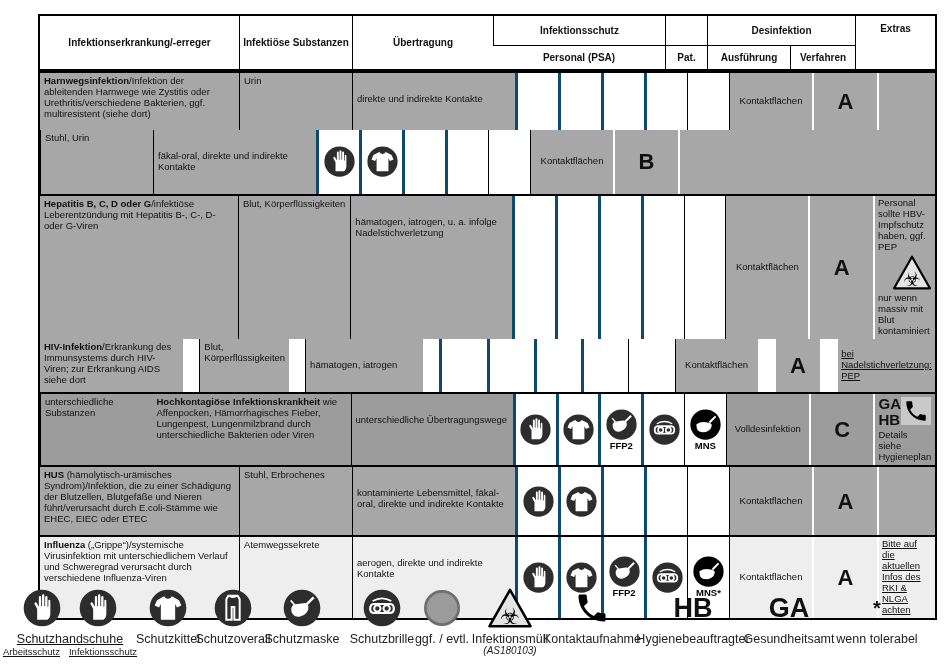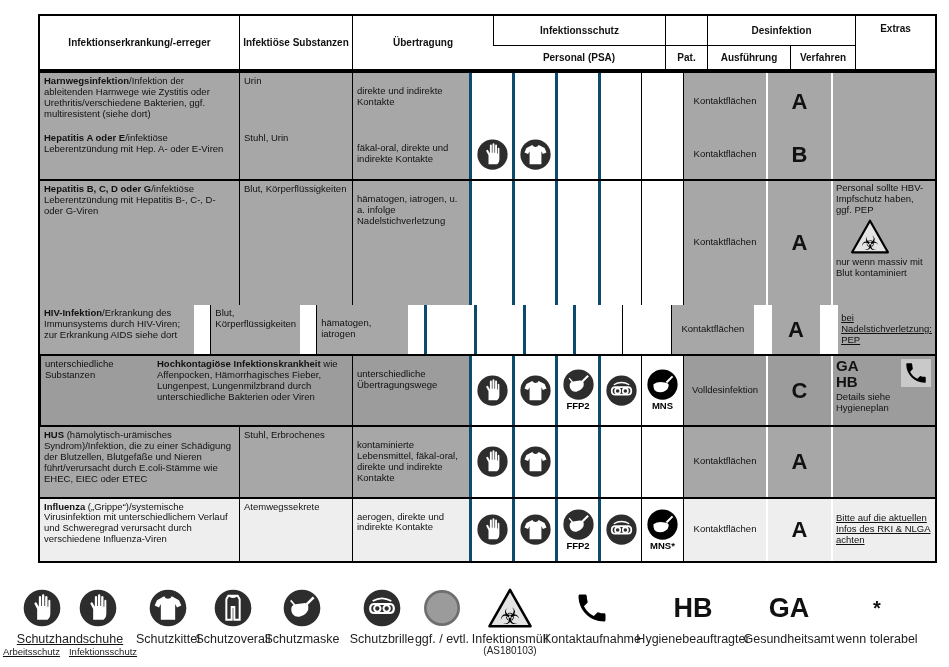--- a/index.html
+++ b/index.html
@@ -14,21 +14,21 @@
   .bl{border-left:1px solid #000;}
   .bb{border-bottom:1px solid #000;}
   
   .trow{display:flex;box-sizing:border-box;}
   .trow.group{border-top:2px solid #000;}
   .cell{box-sizing:border-box;font-size:9.5px;line-height:1.15;}
   .bg-mid{background:#a7a7a7;} .bg-dark{background:#9c9c9c;} .bg-light{background:#eeeeee;}
   .c-disease{width:199px;padding:3px 4px 2px 4px;}
   .c-disease .b{font-weight:bold;}
   .c-sub{width:113px;padding:3px 4px;border-left:1px solid #000;}
-  .c-trans{width:117px;padding:13px 4px;border-left:1px solid #000;}
+  .c-trans{width:163px;padding:21px 4px;border-left:1px solid #000;}
   .c-ppe{width:43px;border-left:3px solid #0c4a6e;background:#fff;display:flex;flex-direction:column;
          align-items:center;justify-content:center;}
   .c-pat{width:42px;border-left:1px solid #000;background:#fff;display:flex;flex-direction:column;
          align-items:center;justify-content:center;}
   .c-exec{width:83px;border-left:1px solid #000;display:flex;align-items:center;justify-content:center;
           text-align:center;padding:19px;}
   .c-meth{width:65px;border-left:2px solid #fff;display:flex;align-items:center;justify-content:center;
           font-weight:bold;font-size:22px;}
   .c-extras{flex:1;border-left:2px solid #fff;padding:2px 3px;display:flex;flex-direction:column;}
   .c-extras.x-center{justify-content:center;text-decoration:underline;}
@@ -37,21 +37,21 @@
   .x-big{font-weight:bold;font-size:15px;line-height:1.08;}
   .x-note{margin-top:2px;}
   .phone-bg{background:#c9c9c9;display:inline-flex;padding:1px 2px;margin-top:1px;margin-right:1px;}
   .bio-wrap{margin:2px 0 2px 14px;}
   
   .legend{position:absolute;left:0;top:585px;width:949px;height:80px;}
   .leg-item{position:absolute;text-align:center;}
   .leg-icons{height:46px;display:flex;align-items:center;justify-content:center;gap:16px;}
   .leg-label{font-size:12.5px;margin-top:1px;color:#222;}
   .leg-subs{display:flex;justify-content:center;gap:9px;font-size:9.5px;color:#222;}
-  .leg-sub1{font-size:10px;color:#222;margin-top:-1px;}
+  .leg-sub1{font-size:10px;color:#222;margin-top:-1px;font-style:italic;}
   .legend-big{font-size:27px;font-weight:bold;line-height:46px;}
   .legend-star{font-size:20px;font-weight:bold;line-height:46px;}
   svg{display:block;}
 </style>
 </head>
 <body>
 
 <div class="canvas">
   <div class="tbl">
     <div class="thead">
@@ -75,21 +75,20 @@
           <div class="cell c-ppe"></div>
           <div class="cell c-ppe"></div>
           <div class="cell c-ppe"></div>
           <div class="cell c-ppe"></div>
           <div class="cell c-pat"></div>
           <div class="cell c-exec bg-mid">Kontaktflächen</div>
           <div class="cell c-meth bg-mid">A</div>
           <div class="cell c-extras bg-mid"></div>
         </div>
         <div class="trow " style="min-height: 42px;">
-          <div class="cell c-disease bg-mid"><span class="b">Hepatitis A oder E</span>/infektiöse Leberentzündung mit Hep. A- oder E-Viren</div>
           <div class="cell c-sub bg-mid">Stuhl, Urin</div>
           <div class="cell c-trans bg-mid">fäkal-oral, direkte und indirekte Kontakte</div>
           <div class="cell c-ppe">
             <span>
               <svg width="33" height="33" viewBox="0 0 24 24">
                 <circle cx="12" cy="12" r="11" fill="#2d2d2d"></circle>
                 <path fill="#fff" d="M9.1 19v-6.4l-1.5-2.8q-.4-.8.25-1.1.65-.3 1.05.4l1.2 2.1V5.6q0-.8.7-.8t.7.8v5.2h.5V4.6q0-.8.7-.8t.7.8v6.2h.5V5.6q0-.8.7-.8t.7.8v5.6h.5V7.8q0-.7.6-.7t.6.7v7.8q0 1.8-1.1 2.9l-.6.5H9.1z"></path>
               </svg>
             </span>
           </div>

